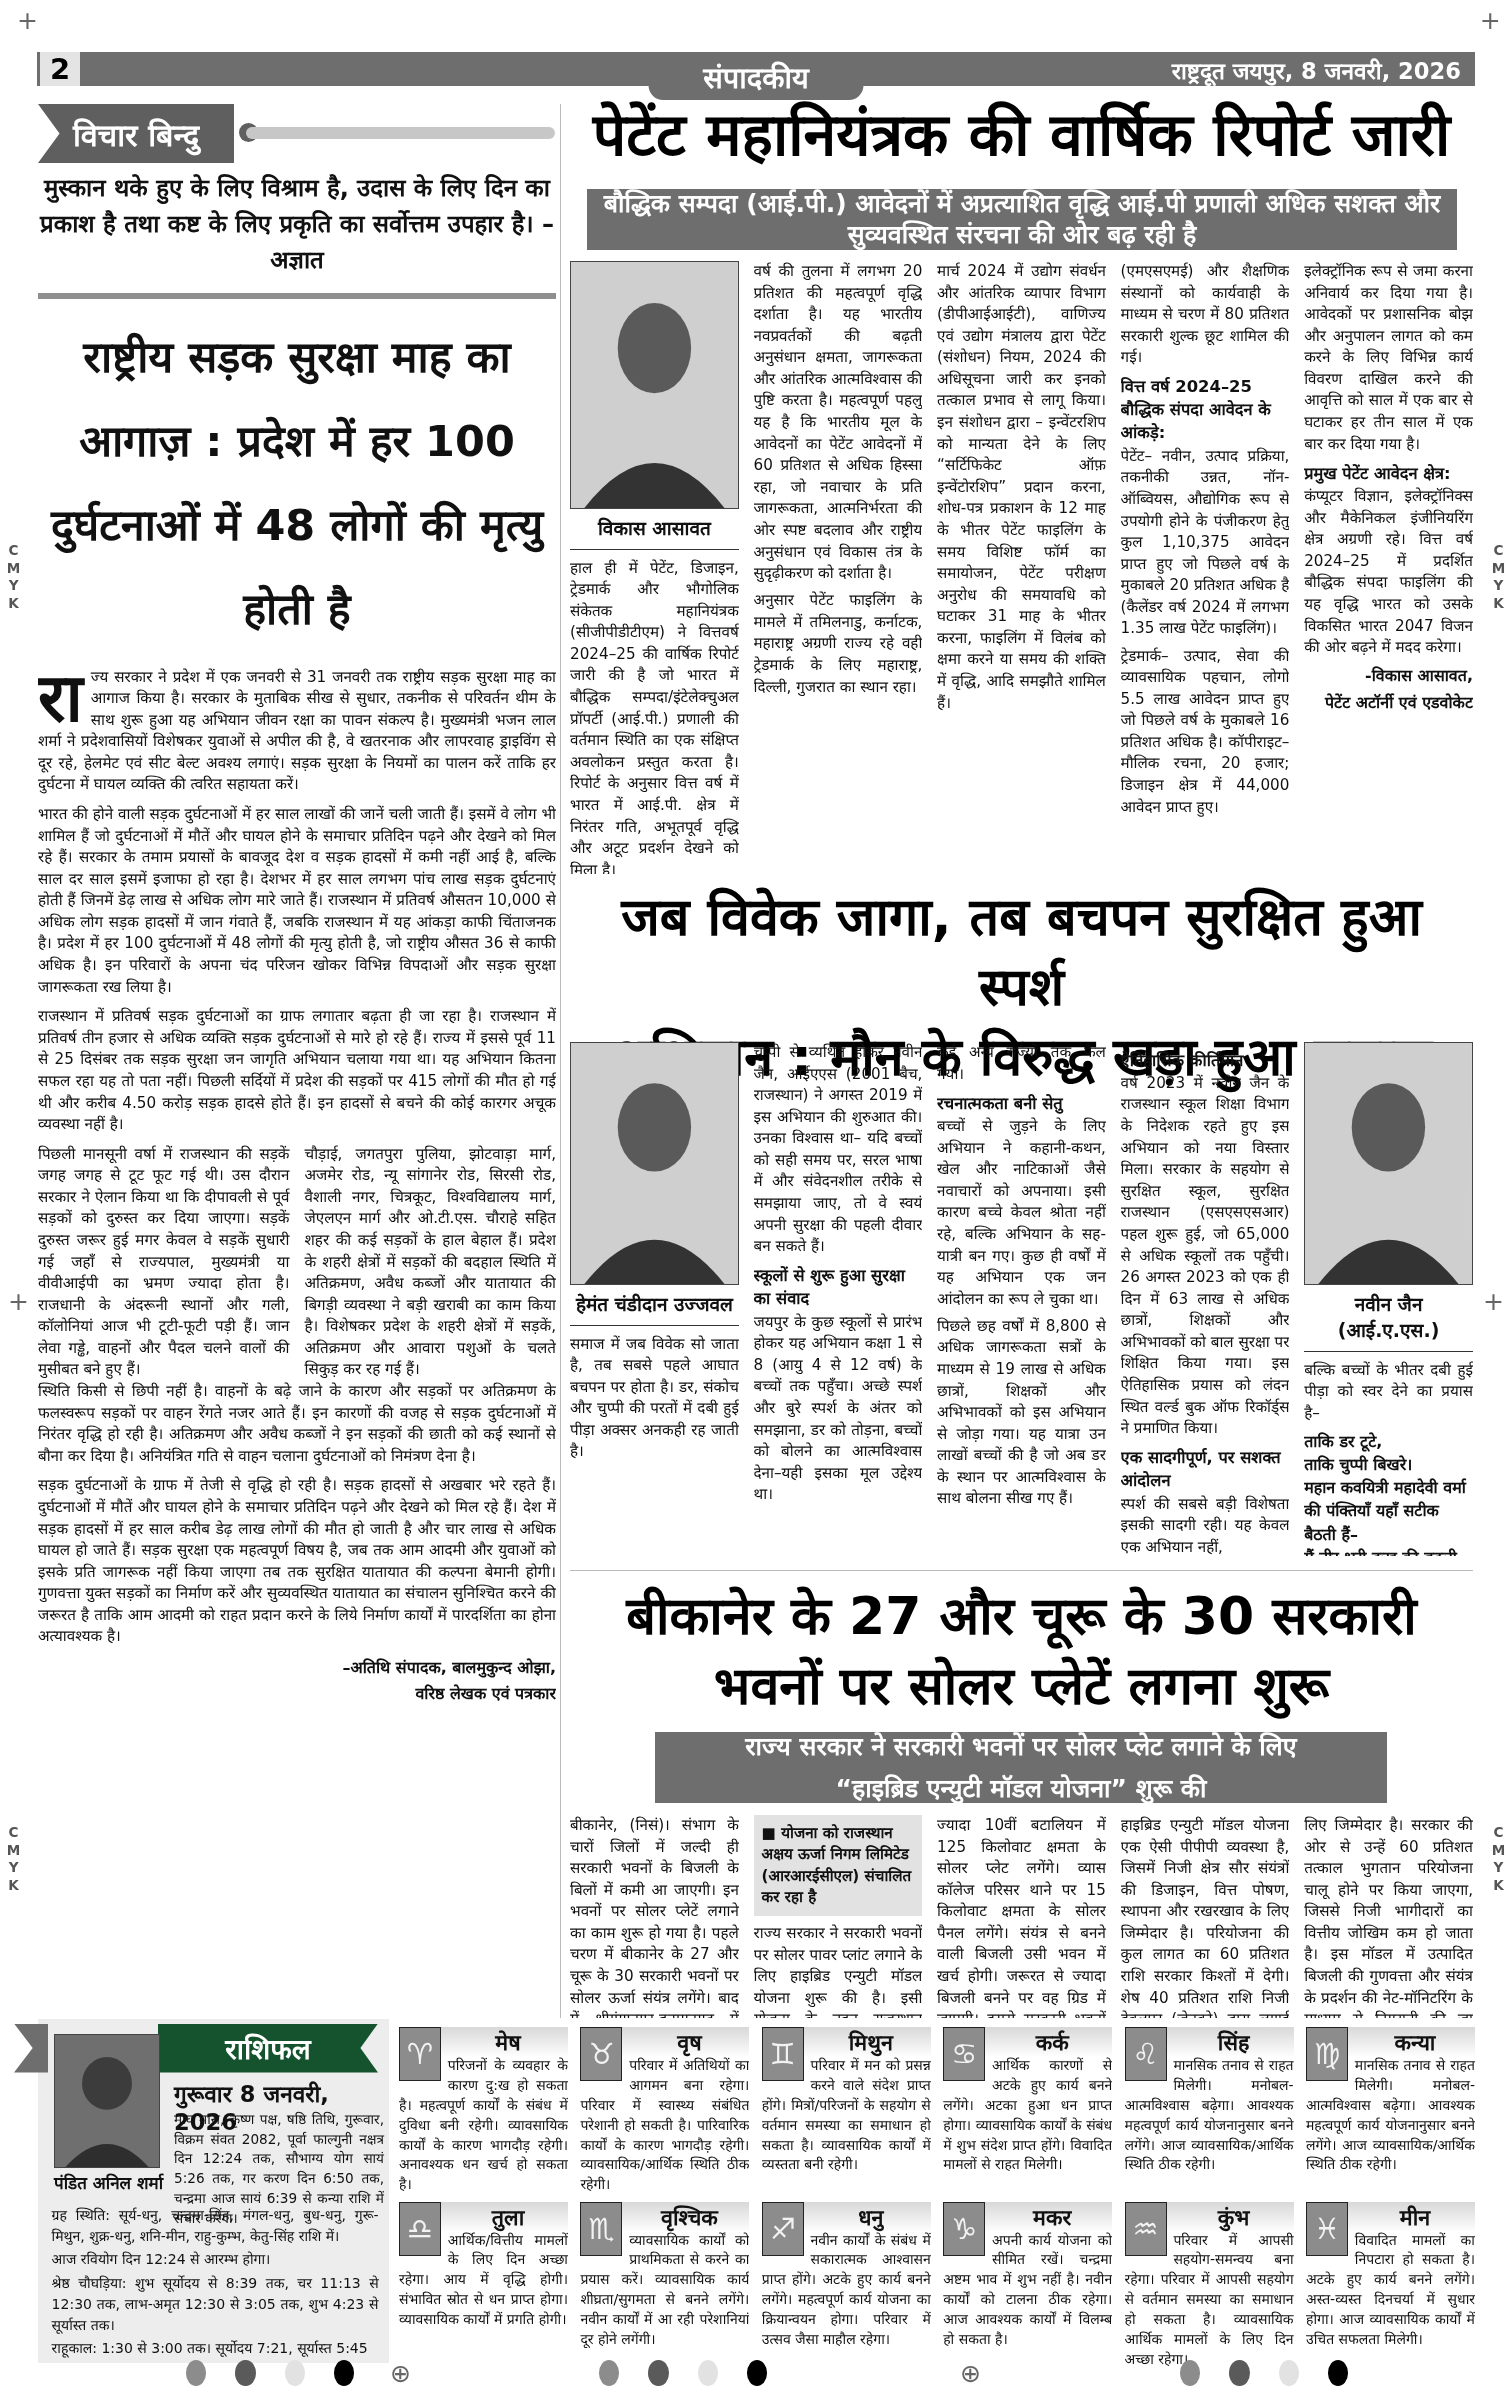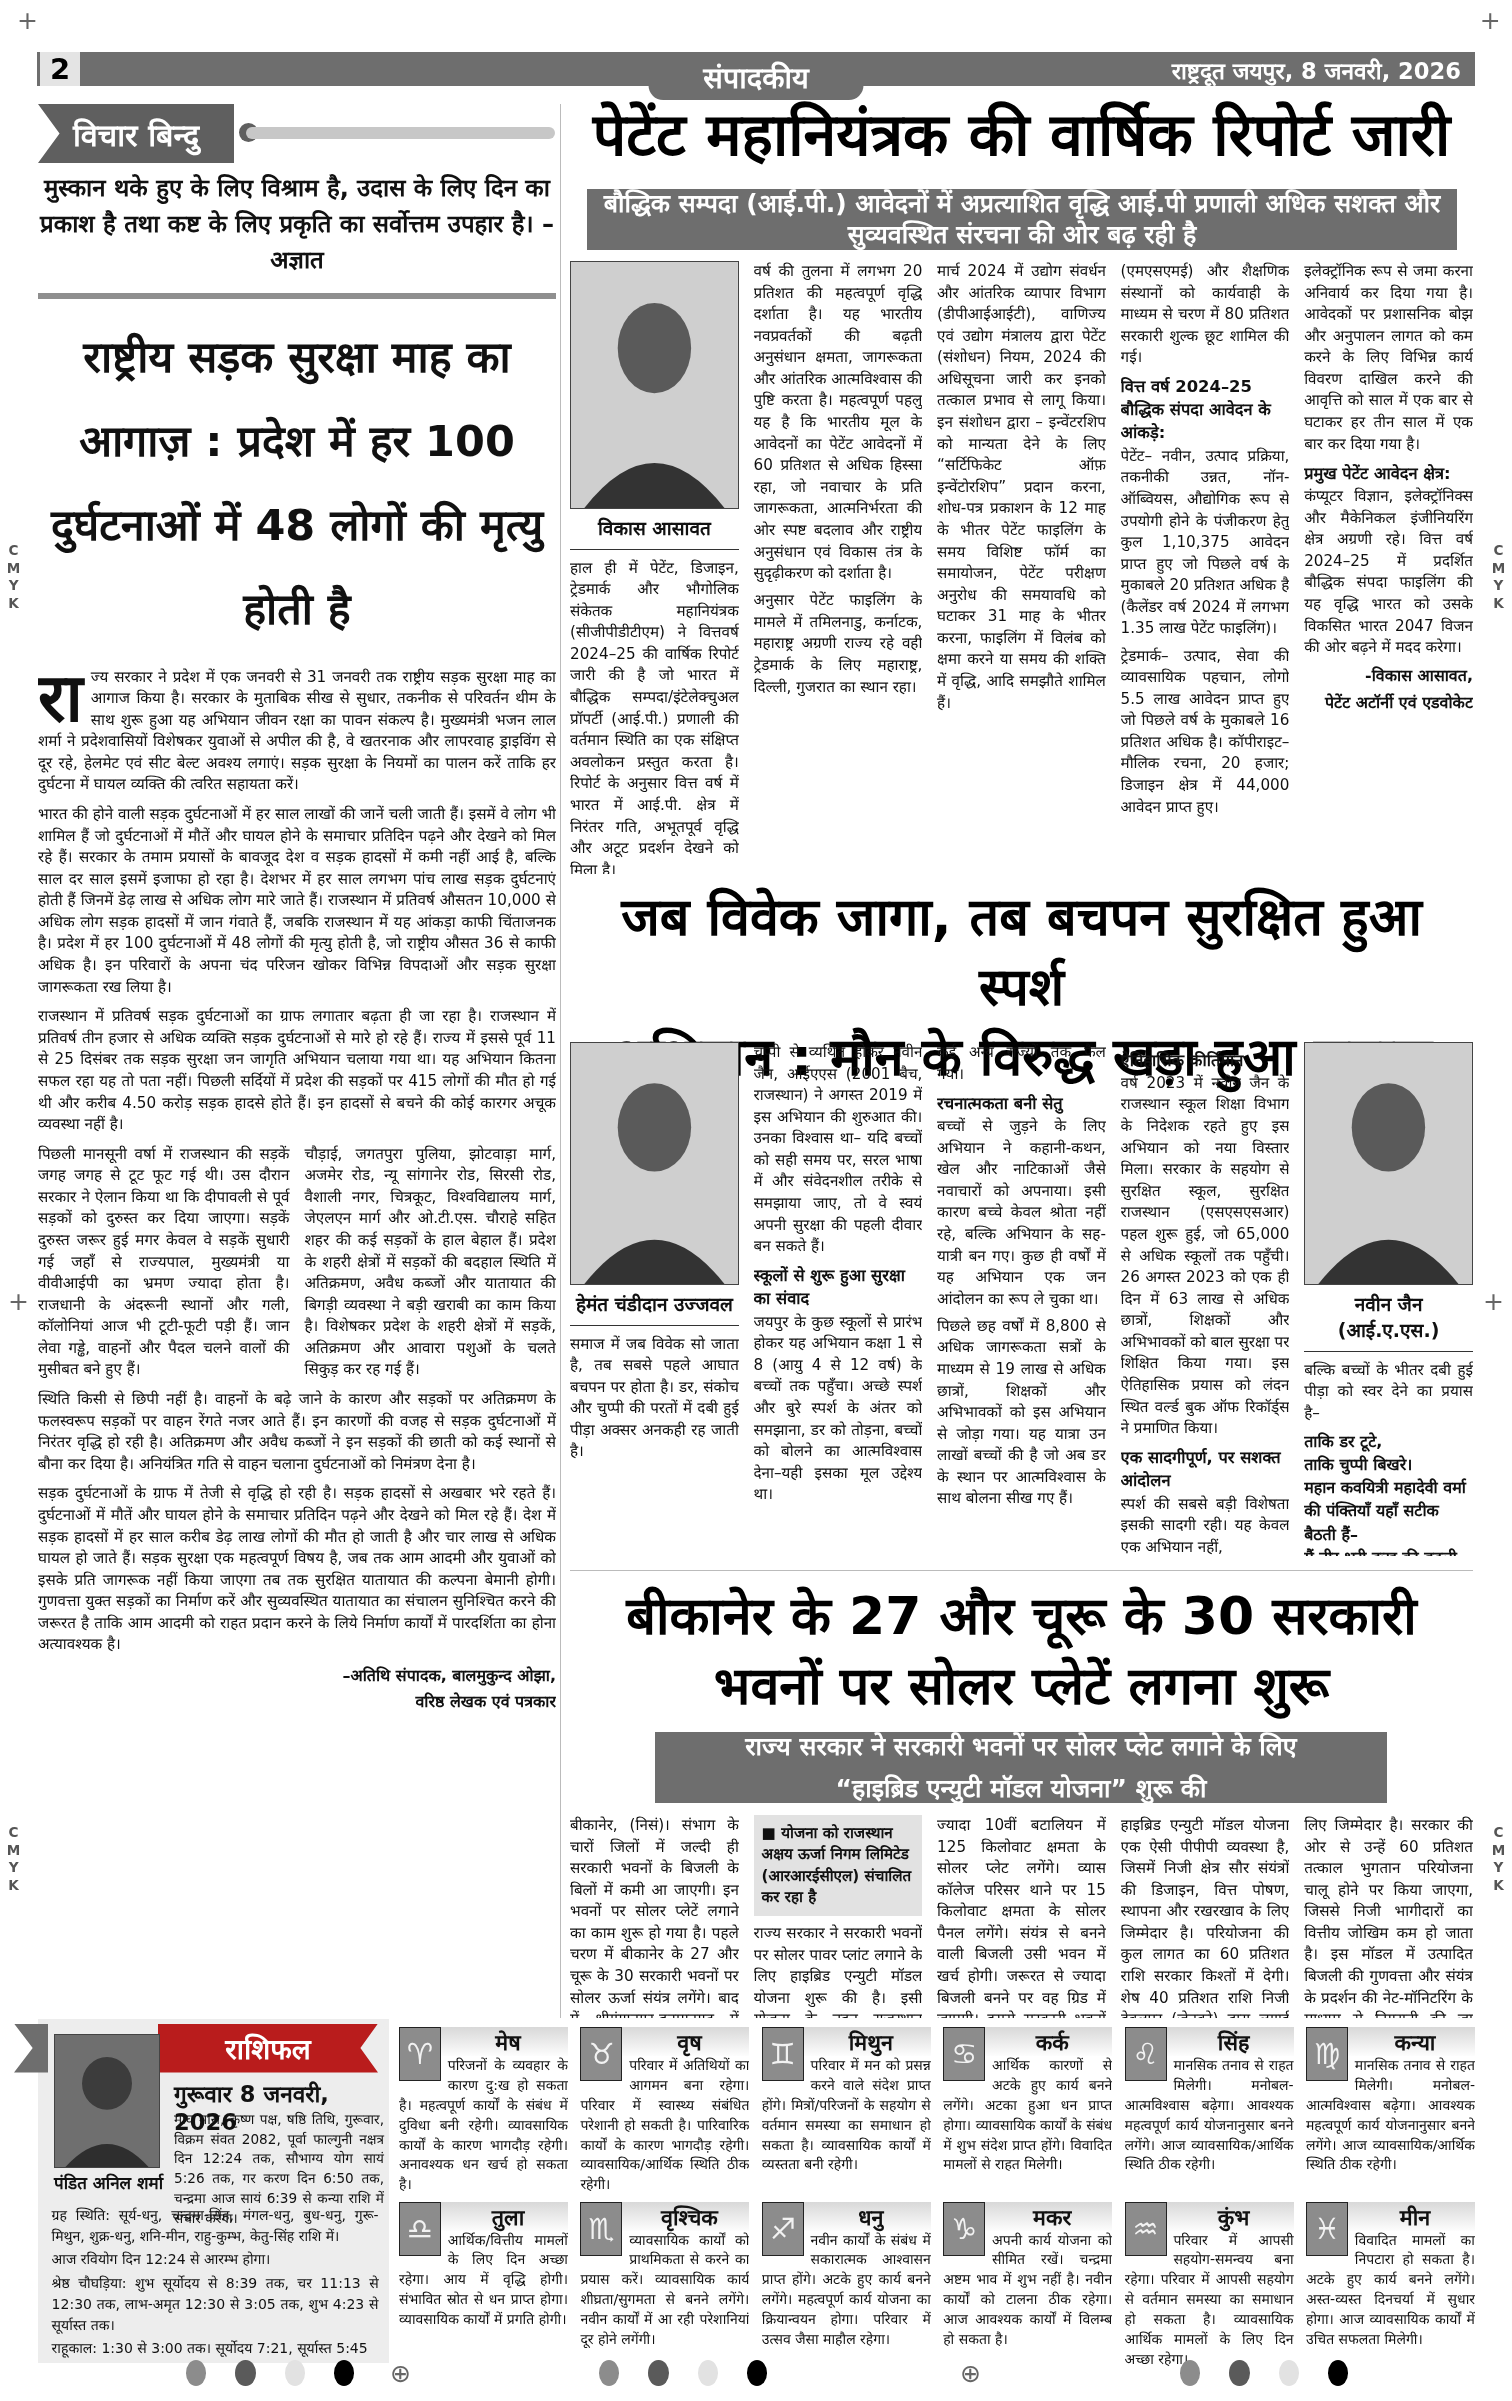--- a/index.html
+++ b/index.html
@@ -33,34 +33,34 @@
   .leftcol { position:absolute; left:38px; top:104px; width:518px; height:1908px; overflow:hidden; }
   .vb-banner { position:relative; width:196px; height:59px; background:#5f5f5f; color:#fff; font-size:30.5px; font-weight:bold;
                display:flex; align-items:center; justify-content:center;
                clip-path:polygon(0 0,100% 0,100% 100%,0 100%,11% 50%); }
   .vb-line { position:absolute; left:208px; top:22.6px; width:309px; height:12.4px; background:#c7c7c7; border-radius:6.2px; }
   .vb-dot { position:absolute; left:201px; top:19px; width:19px; height:19px; background:#5f5f5f; border-radius:50%; }
   .vb-quote { margin-top:4px; font-size:24px; font-weight:bold; text-align:center; line-height:1.5; }
   .left-headline { margin-top:17px; font-size:43px; font-weight:bold; text-align:center; line-height:1.95; }
   .dropcap { float:left; font-size:67px; line-height:0.95; font-weight:bold; padding-right:8px; }
   .leftcol p.body { margin-bottom:8px; }
-  .twocol { display:flex; gap:15px; margin-bottom:8px; }
+  .twocol { display:flex; gap:15px; }
   .twocol > div { flex:1; }
 
   
   .art-head { position:absolute; text-align:center; font-weight:bold; color:#000; }
   .gray-box { background:#6e6e6e; color:#fff; font-weight:bold; text-align:center; display:flex; flex-direction:column; justify-content:center; }
   .cols { position:absolute; display:flex; gap:14.7px; overflow:hidden; }
   .cols .col { flex:1; overflow:hidden; }
   .cols p.body { margin-bottom:5.6px; }
   .infobox { background:#e2e2e2; padding:8px; font-size:15.2px; font-weight:bold; line-height:1.4; margin-bottom:6.8px; }
 
   
   .rf-panel { position:absolute; left:38px; top:2019px; width:351px; height:344px; background:#ededed; }
-  .rf-ribbon { position:absolute; left:120px; top:4.5px; width:220px; height:49px; background:#b91c1c; color:#fff;
+  .rf-ribbon { position:absolute; left:120px; top:4.5px; width:220px; height:49px; background:#14532d; color:#fff;
                font-size:28px; font-weight:bold; display:flex; align-items:center; justify-content:center;
                clip-path:polygon(0 0,100% 0,92% 50%,100% 100%,0 100%,0 0); }
   .rf-tailL { position:absolute; left:-24px; top:4.5px; width:34px; height:49px; background:#6e6e6e;
               clip-path:polygon(0 0,100% 0,100% 100%,0 100%,55% 50%); }
   .rf-photo { position:absolute; left:16px; top:14.7px; width:106px; height:134px; }
   .rf-pandit { position:absolute; left:5.6px; top:152px; width:130px; text-align:center; font-size:17px; font-weight:bold; }
   .rf-date { position:absolute; left:136px; top:59px; width:209px; font-size:22.6px; font-weight:bold; }
   .rf-panchang { position:absolute; left:136px; top:91px; width:210px; font-size:13.6px; line-height:1.45; text-align:justify; }
   .rf-lower { position:absolute; left:13.6px; top:186px; width:327px; font-size:14px; line-height:1.5; text-align:justify; }
   .rf-lower p { margin-bottom:2.3px; }

